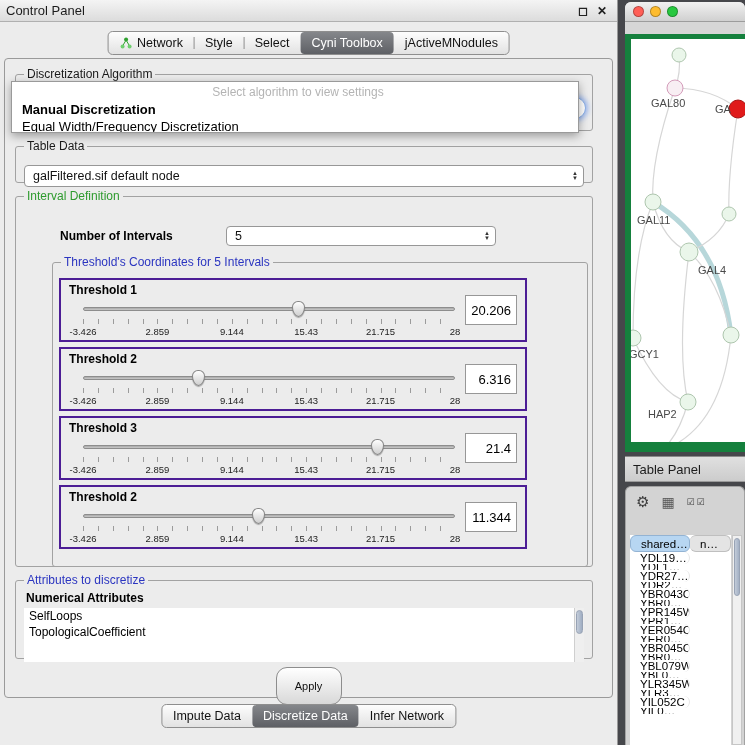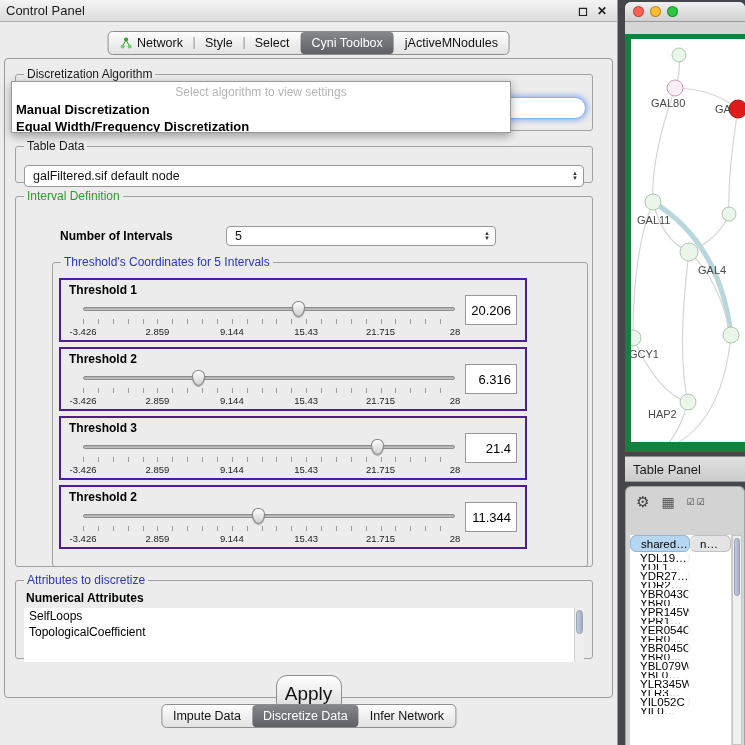--- a/index.html
+++ b/index.html
@@ -25,23 +25,23 @@
   .content-box { position:absolute; left:4px; top:58px; width:609px; height:640px; background:#ececec; border:1px solid #9a9a9a; border-radius:4px; }
 
   fieldset.fs { position:absolute; border:1px solid #a2a2a2; border-radius:3px; }
   fieldset.fs legend { margin-left:8px; padding:0 3px; font-size:12px; color:#1a1a1a; }
   fieldset.fs.green > legend { color:#2e9b2e; }
   fieldset.fs.blue  > legend { color:#2b35c0; }
 
   #fs-algo { left:10px; top:8px; width:578px; height:64px; }
   .algo-combo { position:absolute; left:8px; top:16px; right:6px; height:22px; border-radius:11px; background:#fff; border:1px solid #8ab0e8; box-shadow:0 0 5px 2px rgba(90,140,240,.55); z-index:1; }
 
-  .menu-overlay { position:absolute; left:6px; top:22px; width:500px; height:52px; background:#fff; border:1px solid #9a9a9a; box-shadow:0 3px 9px rgba(0,0,0,.35); z-index:20; overflow:hidden; }
+  .menu-overlay { position:absolute; left:6px; top:22px; width:568px; height:52px; background:#fff; border:1px solid #9a9a9a; box-shadow:0 3px 9px rgba(0,0,0,.35); z-index:20; overflow:hidden;padding-left:6px; }
   .menu-placeholder { text-align:center; color:#b4b4b4; font-size:12px; padding:3px 0 2px; }
-  .menu-item { font-size:13px; padding:1px 4px; color:#000;font-weight:bold; }
+  .menu-item { font-size:13px; padding:1px 4px; color:#000; }
   .menu-item.bold { font-weight:bold; }
 
   #fs-table-data { left:10px; top:80px; width:578px; height:44px; }
   .combo { position:relative; background:#fff; border:1px solid #979797; border-radius:4px; display:flex; align-items:center; font-size:12.5px; padding:0 22px 0 8px; color:#111; }
   .combo .combo-text { white-space:nowrap; overflow:hidden; }
   .spinner { position:absolute; right:5px; top:50%; transform:translateY(-50%); display:flex; flex-direction:column; font-size:6px; line-height:5px; color:#333; }
   .td-combo { position:absolute; left:8px; right:8px; top:12px; height:22px; }
 
   #fs-interval { left:10px; top:130px; width:578px; height:378px; }
   .ni-row { position:absolute; top:22px; left:44px; right:8px; height:22px; display:flex; align-items:center; }
@@ -59,21 +59,21 @@
   .tick-label { position:absolute; transform:translateX(-50%); font-size:9.5px; color:#222; white-space:nowrap; }
   .value-box { position:absolute; right:8px; top:15px; width:52px; height:30px; background:#fff; border:1px solid #979797; font-size:13px; display:flex; align-items:center; justify-content:flex-end; padding-right:5px; color:#000; }
 
   #fs-attrs { left:10px; top:514px; width:578px; height:86px; }
   .attr-label { margin:4px 0 0 10px; font-size:12px; font-weight:bold; }
   .listbox { position:relative; margin:3px 8px 0 8px; height:54px; background:#fff; overflow:hidden; }
   .list-item { font-size:12px; line-height:16px; padding-left:5px; margin-right:12px; white-space:nowrap; }
   .list-scroll { position:absolute; right:0; top:0; bottom:0; width:10px; background:#efefef; border-left:1px solid #cfcfcf; }
   .list-thumb { margin:2px 1px; height:24px; background:linear-gradient(90deg,#c3ccd9,#9fadc2); border-radius:5px; border:1px solid #97a2b4; }
 
-  .apply-btn { position:absolute; left:50%; transform:translateX(-50%); top:608px; width:66px; height:38px; border-radius:11px; background:linear-gradient(#ffffff,#d8d8d8); border:1px solid #8d8d8d; font-size:19px; font-family:inherit; color:#111;margin-top:8px; }
+  .apply-btn { position:absolute; left:50%; transform:translateX(-50%); top:608px; width:66px; height:38px; border-radius:11px; background:linear-gradient(#ffffff,#d8d8d8); border:1px solid #8d8d8d; font-size:11px; font-family:inherit; color:#111; }
 
   
   .net-window { position:absolute; left:625px; top:2px; width:120px; height:450px; border-radius:6px 6px 0 0; overflow:hidden; background:#d6d6d6; }
   .mac-titlebar { height:20px; background:linear-gradient(#f1f1f1,#d0d0d0); border-bottom:1px solid #9c9c9c; display:flex; align-items:center; padding-left:8px; }
   .tl { width:11px; height:11px; border-radius:50%; display:inline-block; margin-right:6px; border:1px solid rgba(0,0,0,.28); }
   .tl.red { background:#ff5f57; } .tl.yellow { background:#febc2e; } .tl.green { background:#28c840; }
   .net-frame { position:absolute; top:20px; left:0; right:0; bottom:0; background:#15803d;margin-top:12px; }
   .net-canvas { position:absolute; top:5px; left:6px; right:0; bottom:10px; background:#fff; overflow:hidden; }
   .nlabel { font-size:11px; fill:#4a4a4a; font-family:"Liberation Sans",sans-serif; }
 

